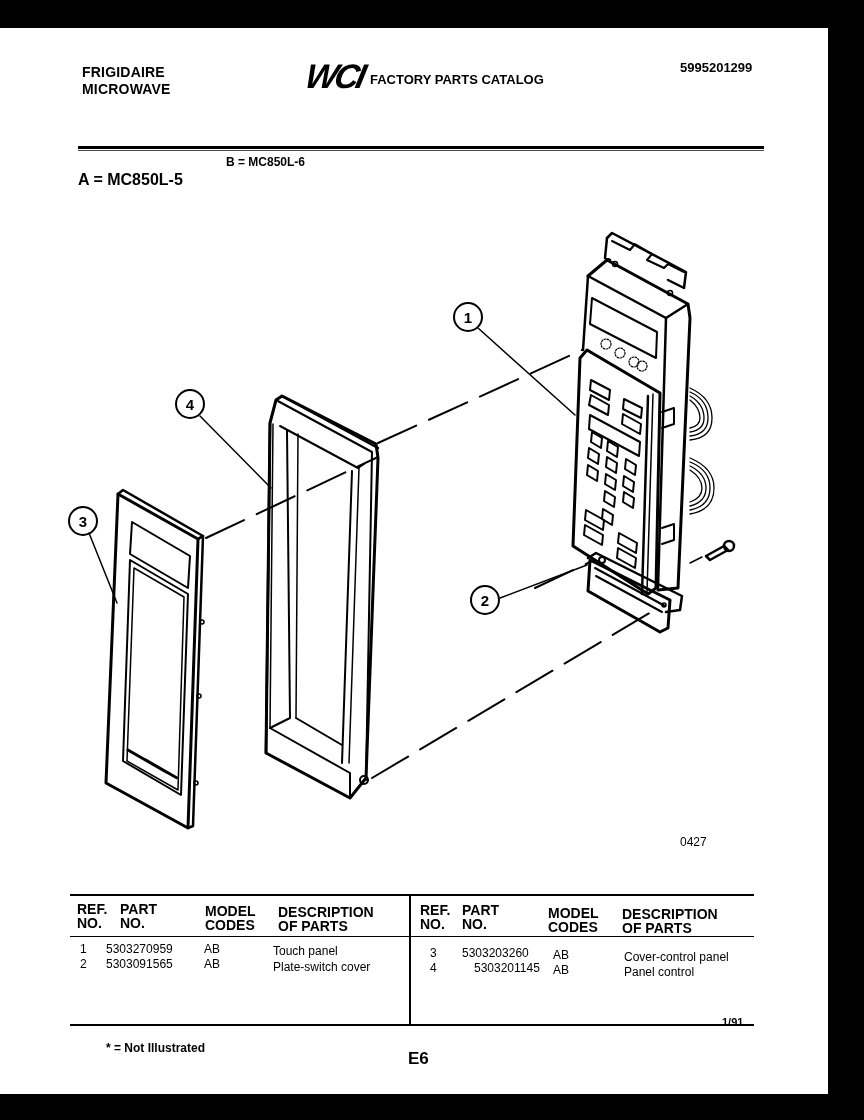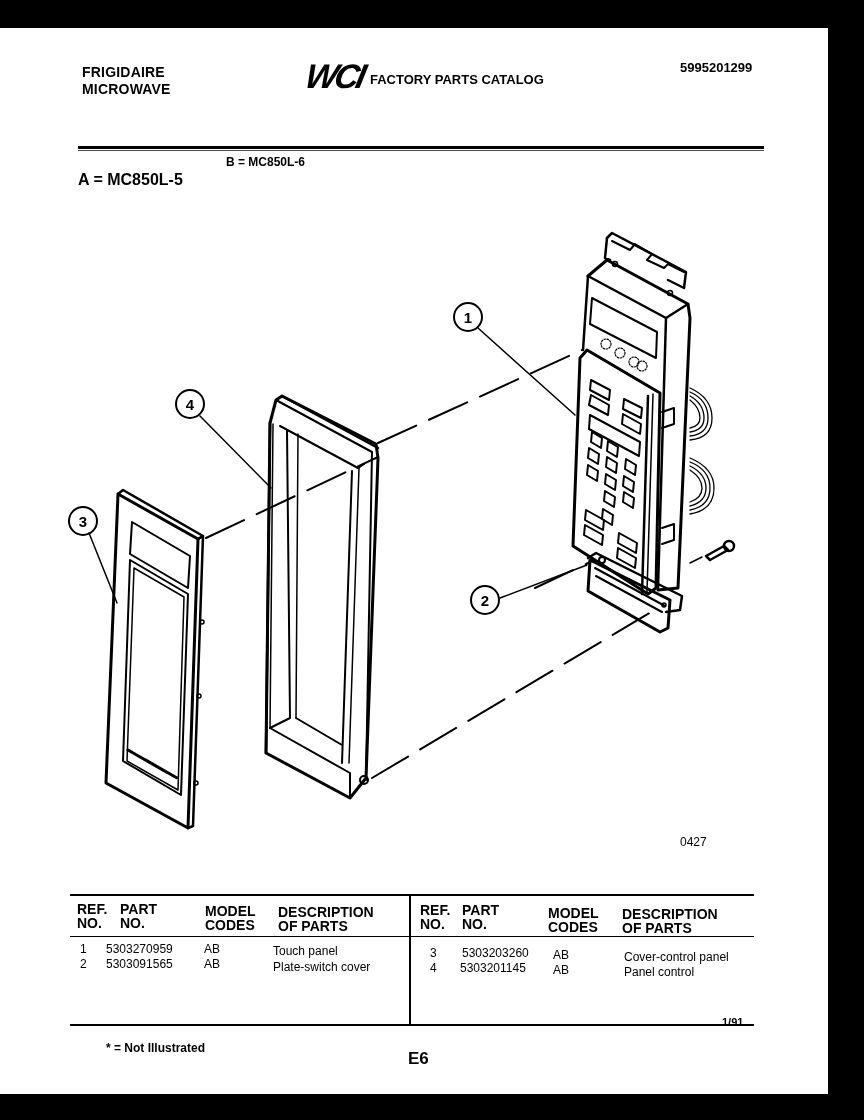--- a/index.html
+++ b/index.html
@@ -239,21 +239,21 @@
     </div>
 
     <div>
       <div class="td" style="left:430px; top:918px;">3</div>
       <div class="td" style="left:462px; top:918px;text-align:center;">5303203260</div>
       <div class="td" style="left:553px; top:920px;">AB</div>
       <div class="td" style="left:624px; top:922px;">Cover-control panel</div>
     </div>
     <div>
       <div class="td" style="left:430px; top:933px;">4</div>
-      <div class="td" style="left:460px; top:933px;">5303201145</div>
+      <div class="td" style="left:474px; top:933px;">5303201145</div>
       <div class="td" style="left:553px; top:935px;">AB</div>
       <div class="td" style="left:624px; top:937px;">Panel control</div>
     </div>
   </div>
 
   <div class="txt footer-note">* = Not Illustrated</div>
   <div class="txt footer-page">E6</div>
   <div class="txt footer-date">1/91</div>
 </div>
 

